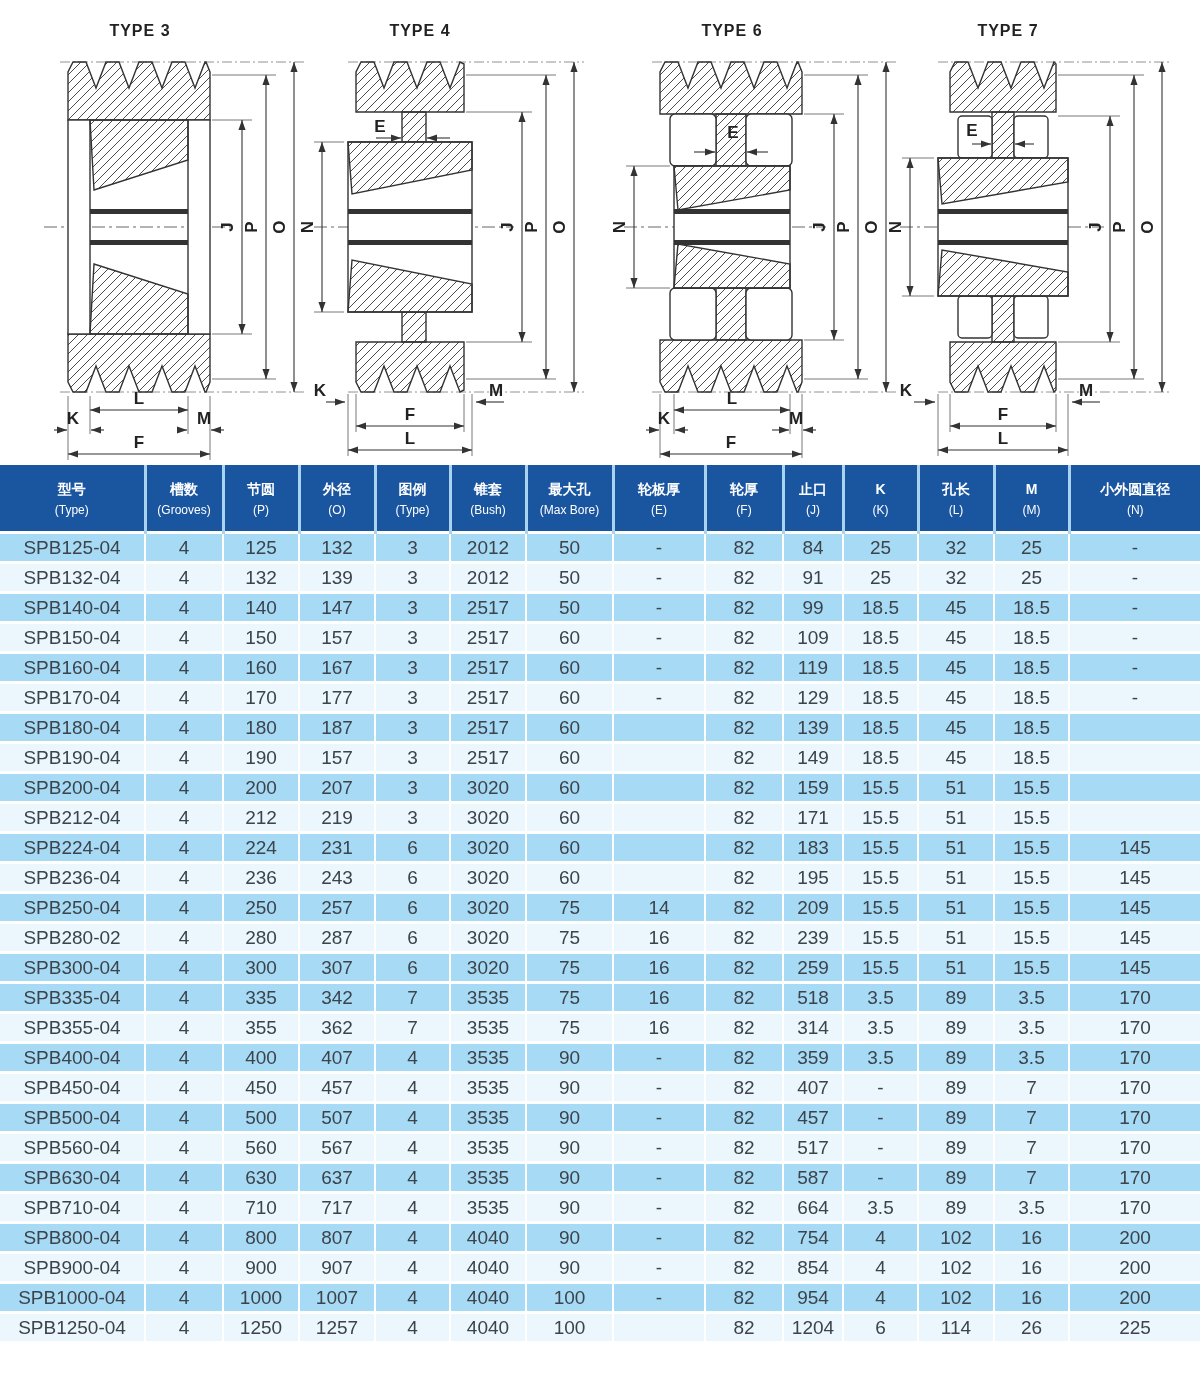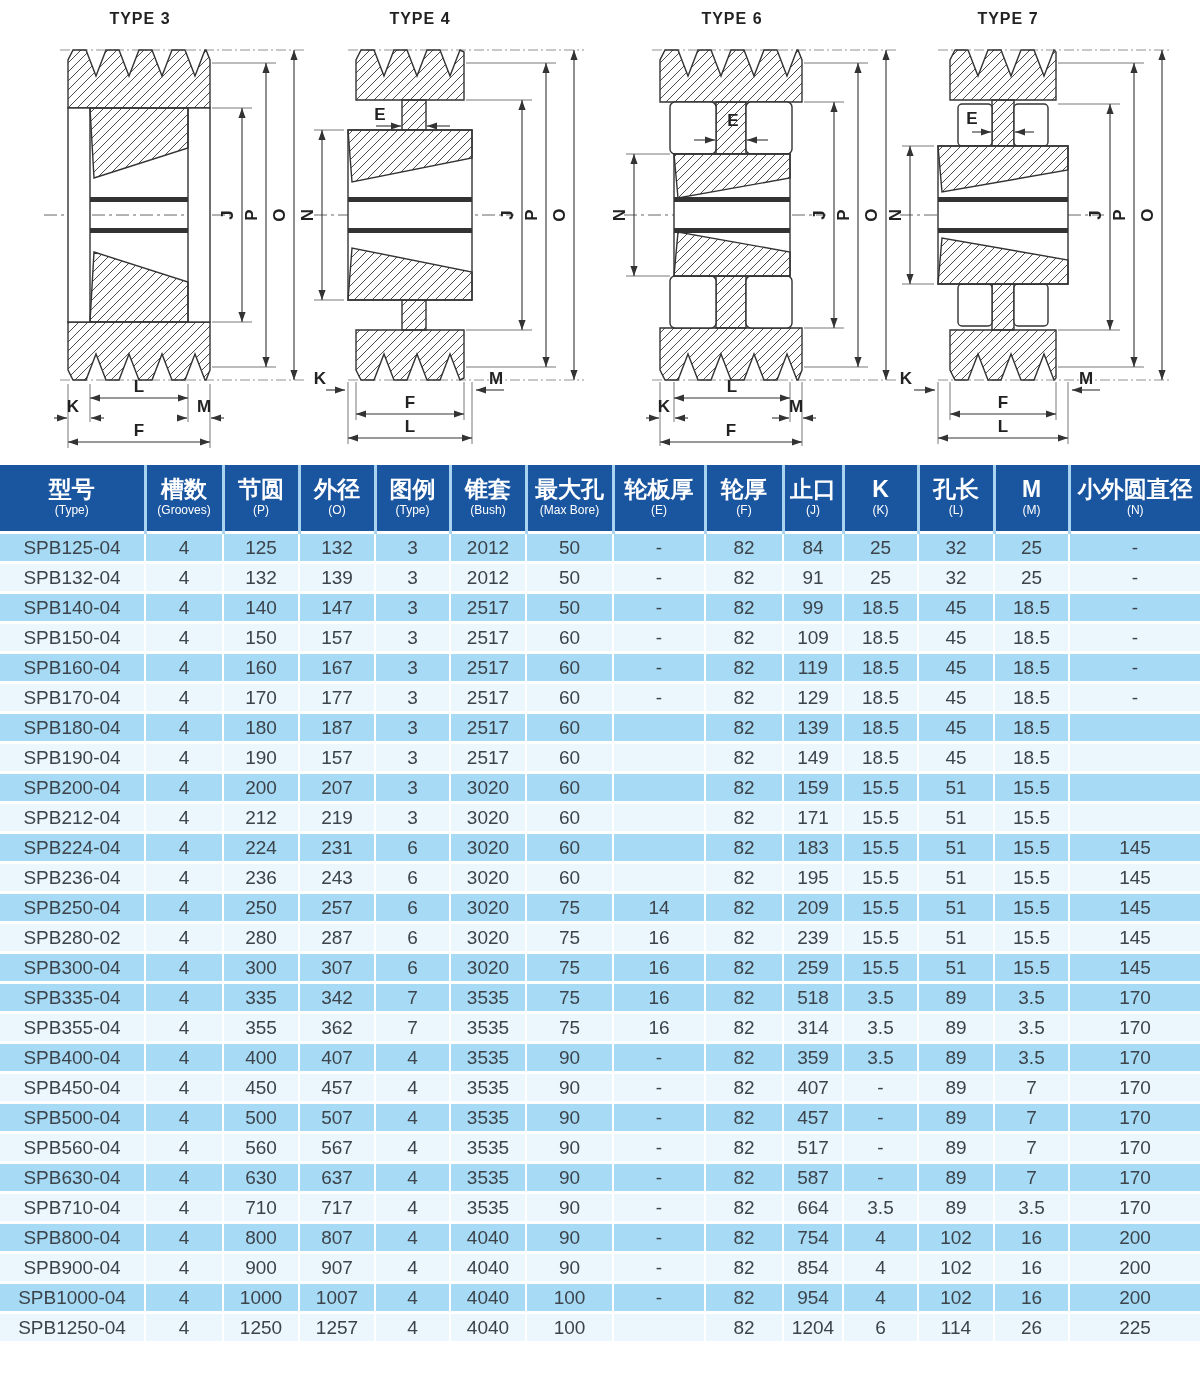--- a/index.html
+++ b/index.html
@@ -1,21 +1,21 @@
 <!DOCTYPE html>
 <html><head>
 <meta charset="utf-8">
 <style>
   html,body{margin:0;padding:0;}
   body{
     width:1200px;height:1374px;position:relative;background:#ffffff;
     font-family:"Liberation Sans","DejaVu Sans",sans-serif;overflow:hidden;
   }
   
-  .diagram-section{position:absolute;top:0;left:0;width:1200px;height:345px;}
+  .diagram-section{position:absolute;top:12px;left:0;width:1200px;height:345px;}
   .dia{position:absolute;top:6px;width:300px;height:458px;}
   .dia-title{
     width:240px;text-align:center;font-size:16px;font-weight:bold;color:#222;
     letter-spacing:1px;margin:4px 0 2px 0;
   }
   .dia svg{display:block;}
   .whitepart{fill:#ffffff;stroke:#333;stroke-width:1.4;}
   .hatched{stroke:#333;stroke-width:1.4;}
   .bore{fill:#333;stroke:none;}
   .dim{stroke:#333;stroke-width:1.1;fill:none;}
@@ -26,21 +26,21 @@
   
   table{
     position:absolute;top:465px;left:0;width:1200px;
     border-collapse:collapse;table-layout:fixed;
   }
   th{
     background:#1a55a0;color:#fff;height:66px;vertical-align:middle;
     border-right:3px solid #a9d3ee;padding:0;font-weight:bold;
   }
   th:last-child{border-right:none;margin-top:28px;}
-  .hzh{font-size:23px;font-weight:bold;line-height:25px;}
+  .hzh{font-size:14px;font-weight:bold;line-height:25px;}
   .hen{font-size:12px;font-weight:normal;line-height:17px;}
   td{
     height:27px;text-align:center;font-size:19px;color:#3c434b;
     border-right:2px solid #fff;border-top:3px solid #fff;padding:0;
     white-space:nowrap;overflow:hidden;
   }
   td:last-child{border-right:none;}
   tr.odd td{background:#a7dbf5;}
   tr.even td{background:#ebf6fd;}
 </style>

